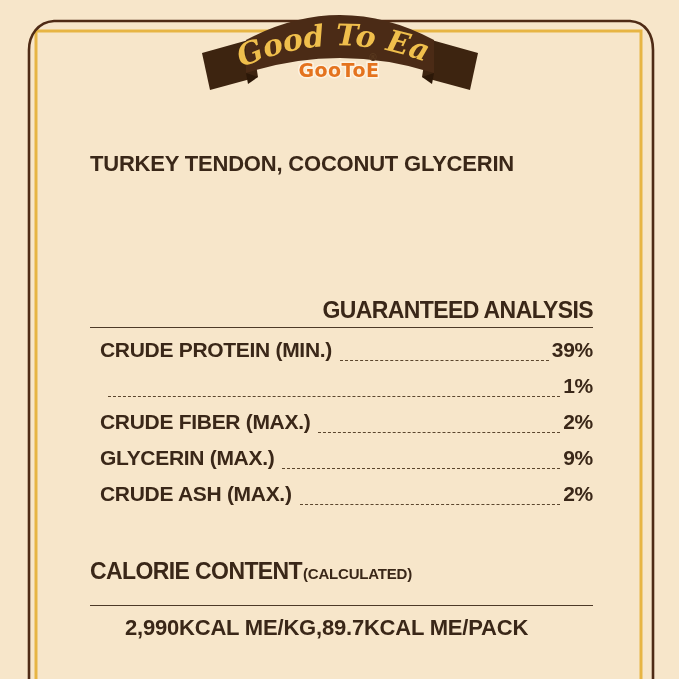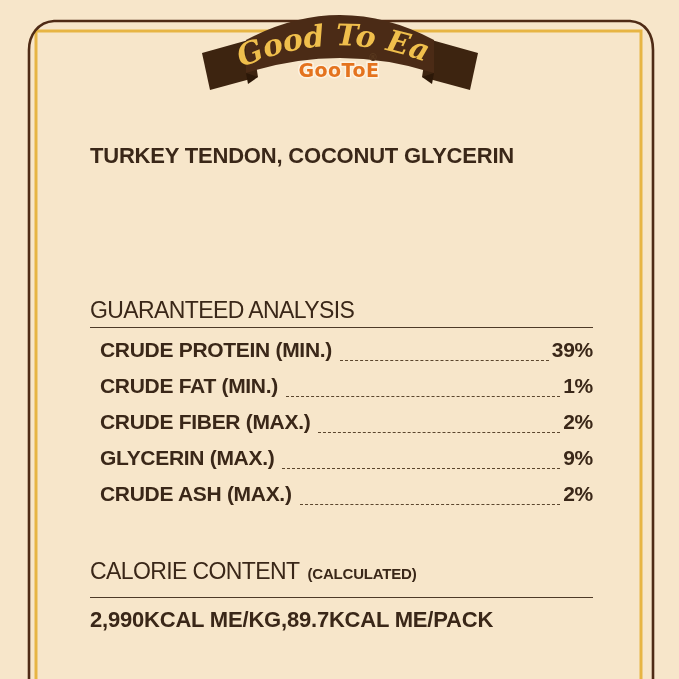--- a/index.html
+++ b/index.html
@@ -6,32 +6,32 @@
   body{
     width:679px;height:679px;position:relative;overflow:hidden;
     background:var(--bg,#f7e6ca);
     color:var(--ink,#3a2718);
     font-family:"Liberation Sans",sans-serif;
   }
   .frame-svg{position:absolute;left:0;top:0;width:679px;height:679px;}
   .sec{position:absolute;left:90px;right:86px;}
   .rule-block{border-bottom:1.7px solid var(--rule,#4d3a28);}
   .h1{font-size:25px;font-weight:bold;letter-spacing:-0.4px;padding-bottom:5px;}
-  .h2{font-size:23px;font-weight:normal;letter-spacing:-0.6px;padding-bottom:3px;}
-  .body-line{font-size:22px;font-weight:bold;letter-spacing:-0.2px;margin-top:7px;}
+  .h2{font-size:23px;font-weight:bold;letter-spacing:-0.6px;padding-bottom:3px;text-align:right;}
+  .body-line{font-size:22px;font-weight:bold;letter-spacing:-0.2px;margin-top:15px;}
   #sec-ingredients{top:136px;}
   #sec-analysis-head{top:297px;}
   #analysis-rows{top:332px;}
   .row{display:flex;height:36px;font-size:21px;font-weight:bold;margin-left:10px;}
   .row .lbl{line-height:36px;letter-spacing:-0.3px;white-space:nowrap;}
   .row .val{line-height:36px;letter-spacing:-0.3px;}
   .row .leader{flex:1;align-self:flex-end;height:0;
     border-bottom:1.8px dashed var(--dash,#5b462e);margin:0 3px 7px 8px;}
   #sec-calorie{top:558px;}
-  .cal-head{display:flex;align-items:baseline;gap:8px;padding-bottom:12px;}
+  .cal-head{display:flex;align-items:baseline;gap:1px;padding-bottom:20px;}
   .note{font-size:15px;font-weight:bold;letter-spacing:-0.2px;text-align:right;}
   .script-text{font-family:"DejaVu Serif",serif;font-style:italic;font-weight:bold;
     font-size:30px;fill:var(--scriptgold,#f0bf4c);}
   .logo-text{font-family:"DejaVu Sans",sans-serif;font-weight:bold;font-size:19px;
     fill:var(--orange,#e4731e);stroke:#fdf3e2;stroke-width:3px;paint-order:stroke;
     letter-spacing:0.5px;}
   .rmark{font-family:"DejaVu Sans",sans-serif;font-weight:bold;font-size:10px;fill:#5a3a20;}
 </style>
 </head>
 <body>
@@ -65,21 +65,20 @@
   <div class="h2 rule-block">GUARANTEED ANALYSIS</div>
 </div>
 
 <div class="sec" id="analysis-rows">
   <div class="row">
     <span class="lbl">CRUDE PROTEIN (MIN.)</span>
     <span class="leader"></span>
     <span class="val">39%</span>
   </div>
   <div class="row">
-    <span class="lbl">CRUDE FAT (MIN.)</span>
     <span class="leader"></span>
     <span class="val">1%</span>
   </div>
   <div class="row">
     <span class="lbl">CRUDE FIBER (MAX.)</span>
     <span class="leader"></span>
     <span class="val">2%</span>
   </div>
   <div class="row">
     <span class="lbl">GLYCERIN (MAX.)</span>
@@ -91,14 +90,14 @@
     <span class="leader"></span>
     <span class="val">2%</span>
   </div>
 </div>
 
 <div class="sec" id="sec-calorie">
   <div class="cal-head rule-block">
     <span class="h2" style="padding-bottom:0;">CALORIE CONTENT</span>
     <span class="note">(CALCULATED)</span>
   </div>
-  <div class="body-line" style="margin-top:9px;">2,990KCAL ME/KG,89.7KCAL ME/PACK</div>
+  <div class="body-line" style="margin-top:9px;margin-left:35px;">2,990KCAL ME/KG,89.7KCAL ME/PACK</div>
 </div>
 
 </body></html>

